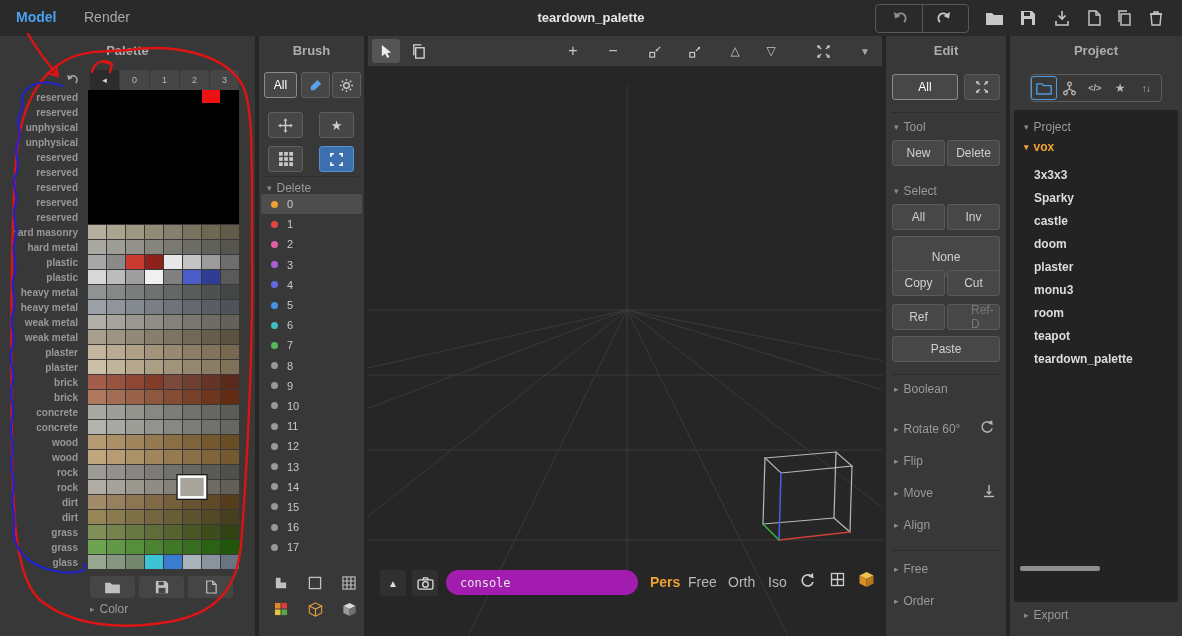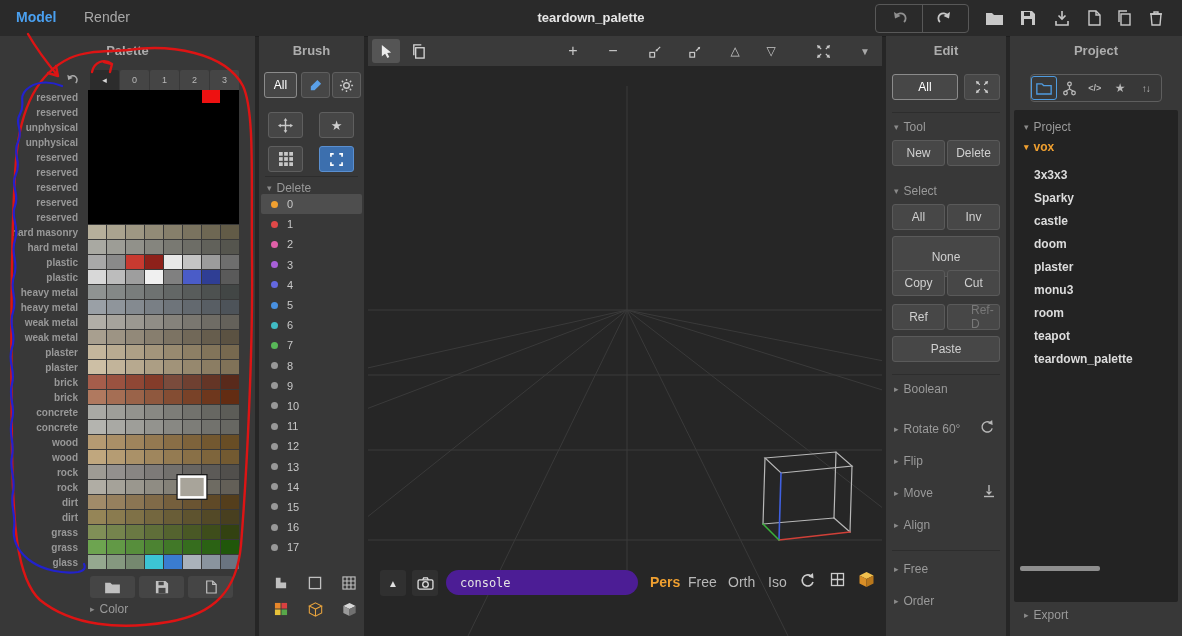--- a/index.html
+++ b/index.html
@@ -38,21 +38,21 @@
   .layer-row.active{background:#4e4e4e;}
   .layer-dot{width:7px;height:7px;border-radius:50%;margin-right:9px;flex:none;}
   .layer-num{font-size:11px;color:#c8c8c8;}
   .bfoot{position:absolute;width:24px;height:22px;display:flex;align-items:center;justify-content:center;}
   
   .vtoolbar{position:absolute;left:368px;top:36px;width:514px;height:30px;background:#3a3a3a;}
   .vt-btn{position:absolute;top:3px;height:24px;display:flex;align-items:center;justify-content:center;border-radius:3px;color:#c8c8c8;}
   .canvas{position:absolute;left:368px;top:66px;width:514px;height:570px;background:#262626;overflow:hidden;}
   .cam-label{position:absolute;font-size:14px;color:#b8b8b8;}
   .cam-label.active{color:#f0a030;font-weight:bold;}
-  .console{position:absolute;left:78px;top:504px;width:178px;height:25px;background:#4c1d95;border:none;border-radius:13px;color:#e4e4e4;font-size:12px;font-family:"DejaVu Sans Mono",monospace;padding:0 0 0 14px;outline:none;}
+  .console{position:absolute;left:78px;top:504px;width:178px;height:25px;background:#a21caf;border:none;border-radius:13px;color:#e4e4e4;font-size:12px;font-family:"DejaVu Sans Mono",monospace;padding:0 0 0 14px;outline:none;}
   .vfloat{position:absolute;width:26px;height:26px;background:#303030;border-radius:3px;display:flex;align-items:center;justify-content:center;color:#e0e0e0;}
   
   .ebtn{position:absolute;background:#474747;border:1px solid #5a5a5a;border-radius:3px;color:#d0d0d0;font-size:12px;display:flex;align-items:center;justify-content:center;box-sizing:border-box;}
   .ebtn.scope{border-color:#8b8b8b;color:#ffffff;}
   .ebtn.dim{color:#787878;padding-left:23px;}
   
   .proj-icons{position:absolute;left:20px;top:38px;width:130px;height:26px;border:1px solid #5e5e5e;border-radius:4px;display:flex;align-items:center;}
   .proj-ic{width:25.5px;height:24px;display:flex;align-items:center;justify-content:center;color:#b8b8b8;font-size:9px;font-weight:bold;}
   .proj-ic.sel{border:1px solid #4f9bdf;border-radius:3px;box-sizing:border-box;}
   .proj-list{position:absolute;left:4px;top:74px;width:164px;height:492px;background:#232323;border-radius:2px;}

